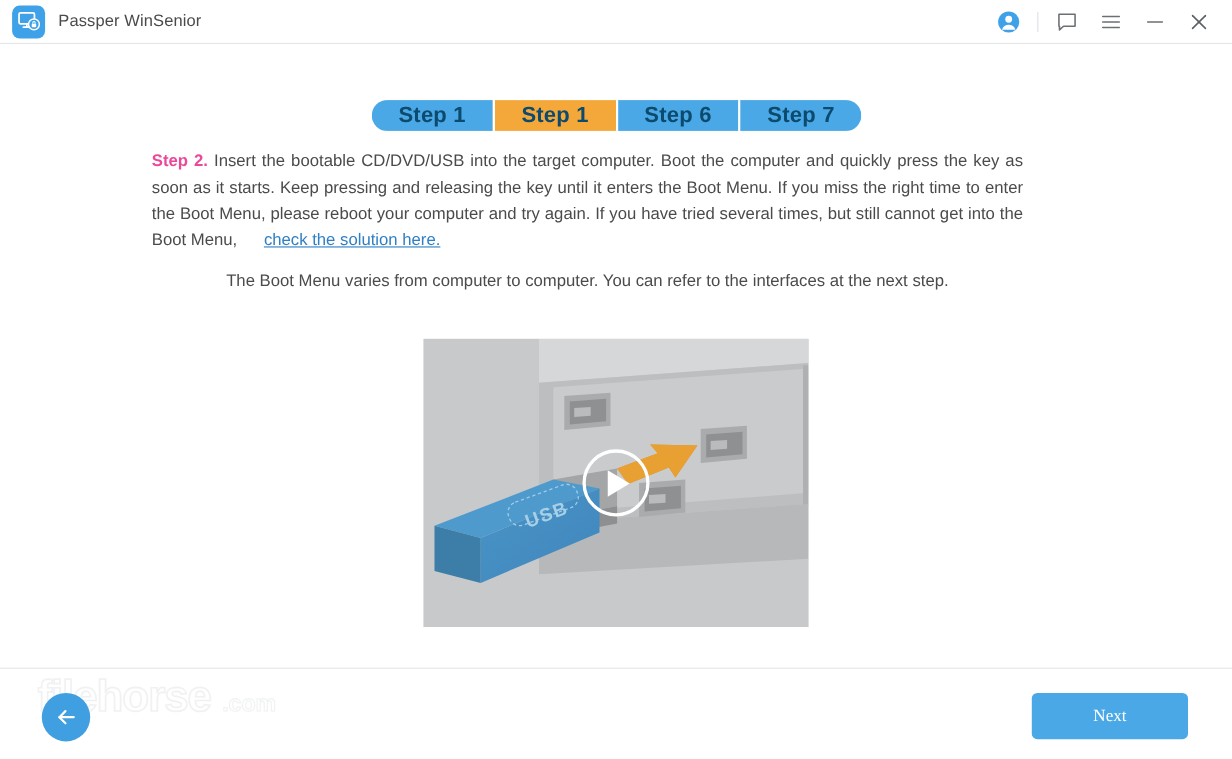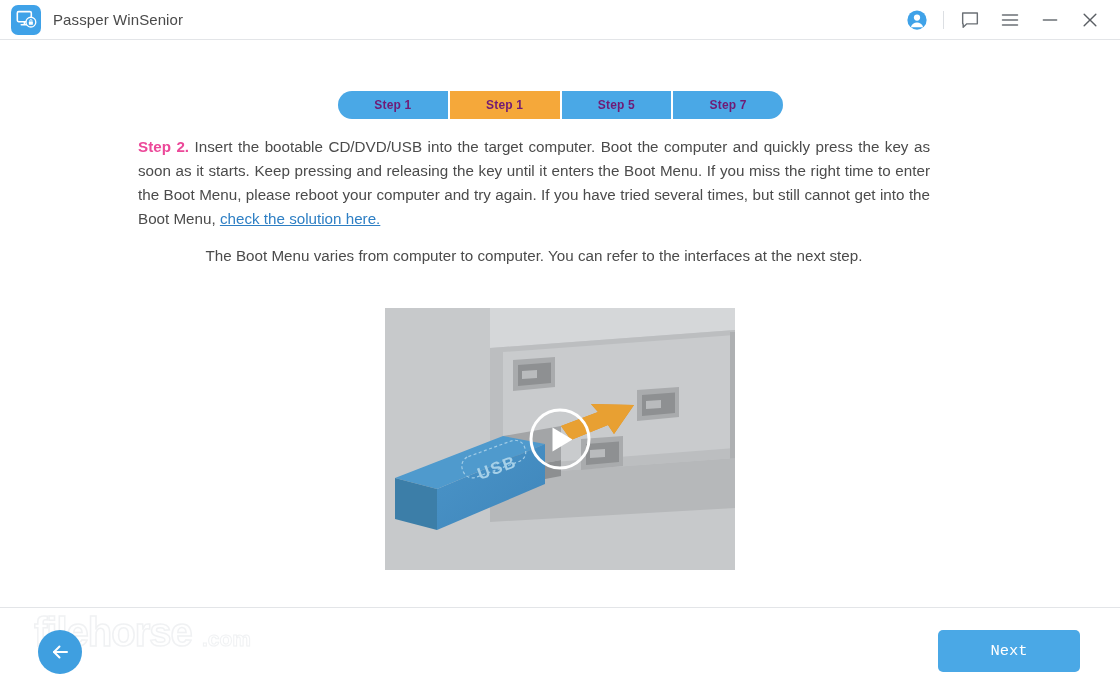--- a/index.html
+++ b/index.html
@@ -73,22 +73,22 @@
     width: 100%; height: 100%;
     border-radius: 14px;
     overflow: hidden;
   }
   .step {
     flex: 1 1 0;
     display: flex;
     align-items: center;
     justify-content: center;
     background: #4aa8e6;
-    color: #701a75;
-    font-size: 12px;
+    color: #0c4a6e;
+    font-size: 20px;
     font-weight: bold;
     letter-spacing: .2px;
     border-left: 2px solid #ffffff;
     cursor: pointer;
     user-select: none;
   }
   .step:first-child { border-left: none; }
   .step.active { background: #f5a83a; }
 
   
@@ -102,20 +102,21 @@
     text-align: justify;
     text-justify: inter-word;
   }
   .para-1 { top: 95px; }
   .para-2 { top: 204px; text-align: center; }
   .para-1 b { color: #ec4899; font-weight: bold; }
   .solution-link {
     color: #2e7fc4;
     text-decoration: underline;
     cursor: pointer;
+    margin-left: 20px;
   }
 
   
   .video {
     position: absolute;
     left: 385px; top: 268px;
     width: 350px; height: 262px;
     background: #c6c8ca;
     overflow: hidden;
     cursor: pointer;
@@ -161,21 +162,21 @@
     position: absolute;
     right: 40px; top: 22px;
     width: 142px; height: 42px;
     border-radius: 5px;
     background: #4aa8e6;
     color: #ffffff;
     font-size: 15.5px;
     border: none;
     display: flex; align-items: center; justify-content: center;
     cursor: pointer;
-    font-family: Liberation Mono, monospace;
+    font-family: Liberation Serif, serif;
   }
 
   
   .watermark {
     position: absolute;
     left: 34px; top: 612px;
     width: 230px; height: 46px;
     pointer-events: none;
     z-index: 2;
     opacity: .55;
@@ -239,21 +240,21 @@
       </div>
     </div>
   </div>
 
   <div class="content">
 
     <div class="steps-wrap">
       <div class="steps">
         <div class="step">Step 1</div>
         <div class="step active">Step 1</div>
-        <div class="step">Step 5</div>
+        <div class="step">Step 6</div>
         <div class="step">Step 7</div>
       </div>
     </div>
 
     <div class="para para-1">
       <b>Step 2.</b><span> Insert the bootable CD/DVD/USB into the target computer. Boot the computer and quickly press the key as soon as it starts. Keep pressing and releasing the key until it enters the Boot Menu. If you miss the right time to enter the Boot Menu, please reboot your computer and try again. If you have tried several times, but still cannot get into the Boot Menu, </span><span class="solution-link">check the solution here.</span>
     </div>
 
     <div class="para para-2">The Boot Menu varies from computer to computer. You can refer to the interfaces at the next step.</div>
 

